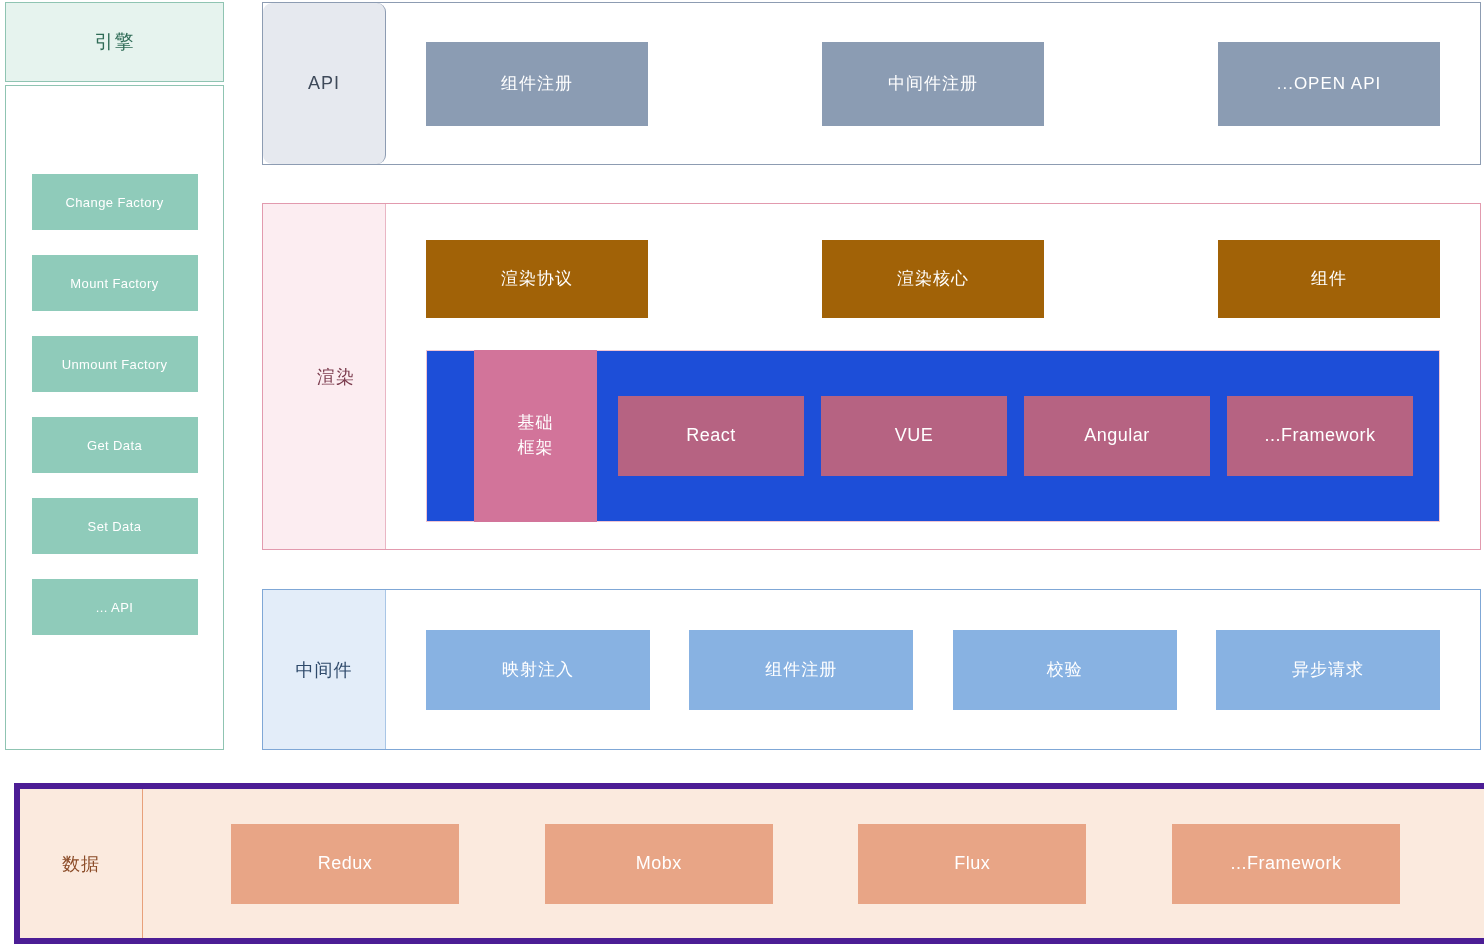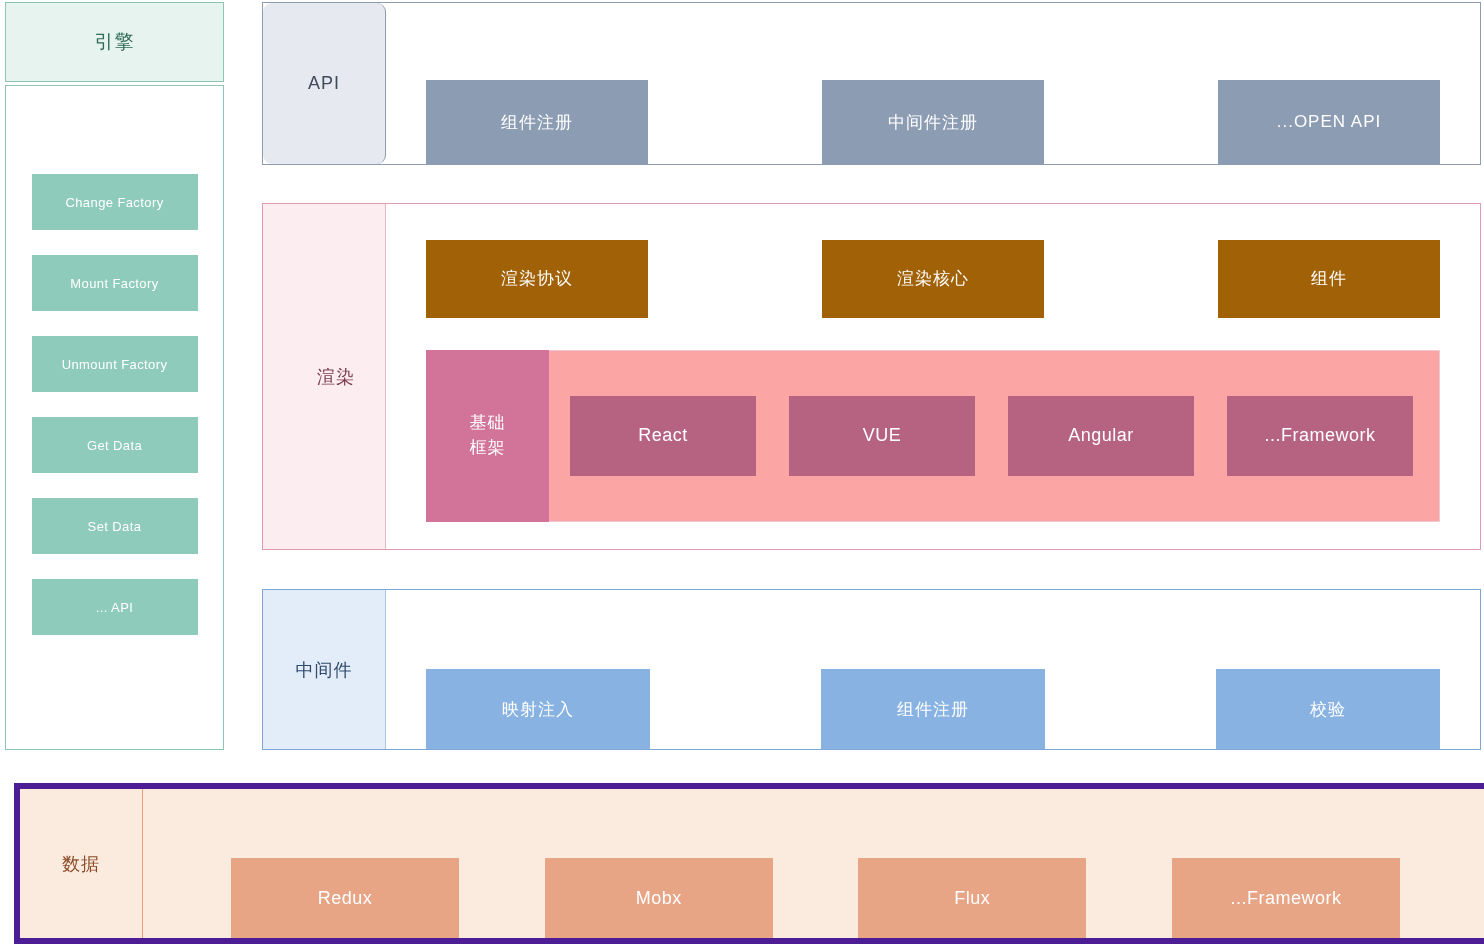--- a/index.html
+++ b/index.html
@@ -88,21 +88,21 @@
     align-items: center;
     justify-content: center;
     font-size: 18px;
     letter-spacing: 1px;
   }
   .layer-content {
     flex: 1 1 auto;
     box-sizing: border-box;
     position: relative;
     display: flex;
-    align-items: flex-end;
+    align-items: center;
   }
 
   
   .layer-api {
     left: 262px;
     top: 2px;
     width: 1219px;
     height: 163px;
     border: 1px solid #8d9cb2;
     background: #ffffff;
@@ -168,25 +168,26 @@
     color: #ffffff;
     display: flex;
     align-items: center;
     justify-content: center;
     font-size: 17px;
     letter-spacing: 1px;
   }
   .frameworks-panel {
     margin: 32px 40px 0 40px;
     height: 172px;
-    background: #fca5a5;
+    background: #1d4ed8;
     border: 1px solid #f0c5d3;
     box-sizing: border-box;
     display: flex;
     align-items: stretch;
+    padding-left: 48px;
   }
   .frameworks-label {
     flex: 0 0 123px;
     background: #d2749a;
     color: #ffffff;
     display: flex;
     flex-direction: column;
     align-items: center;
     justify-content: center;
     font-size: 17px;
@@ -377,20 +378,23 @@
       <div class="mw-items">
         <div class="mw-box">
           <span>映射注入</span>
         </div>
         <div class="mw-box">
           <span>组件注册</span>
         </div>
         <div class="mw-box">
           <span>校验</span>
         </div>
+        <div class="mw-box">
+          <span>异步请求</span>
+        </div>
       </div>
     </div>
   </div>
 
   <div class="layer layer-data">
     <div class="layer-label">数据</div>
     <div class="layer-content">
       <div class="data-items">
         <div class="data-box">
           <span>Redux</span>

